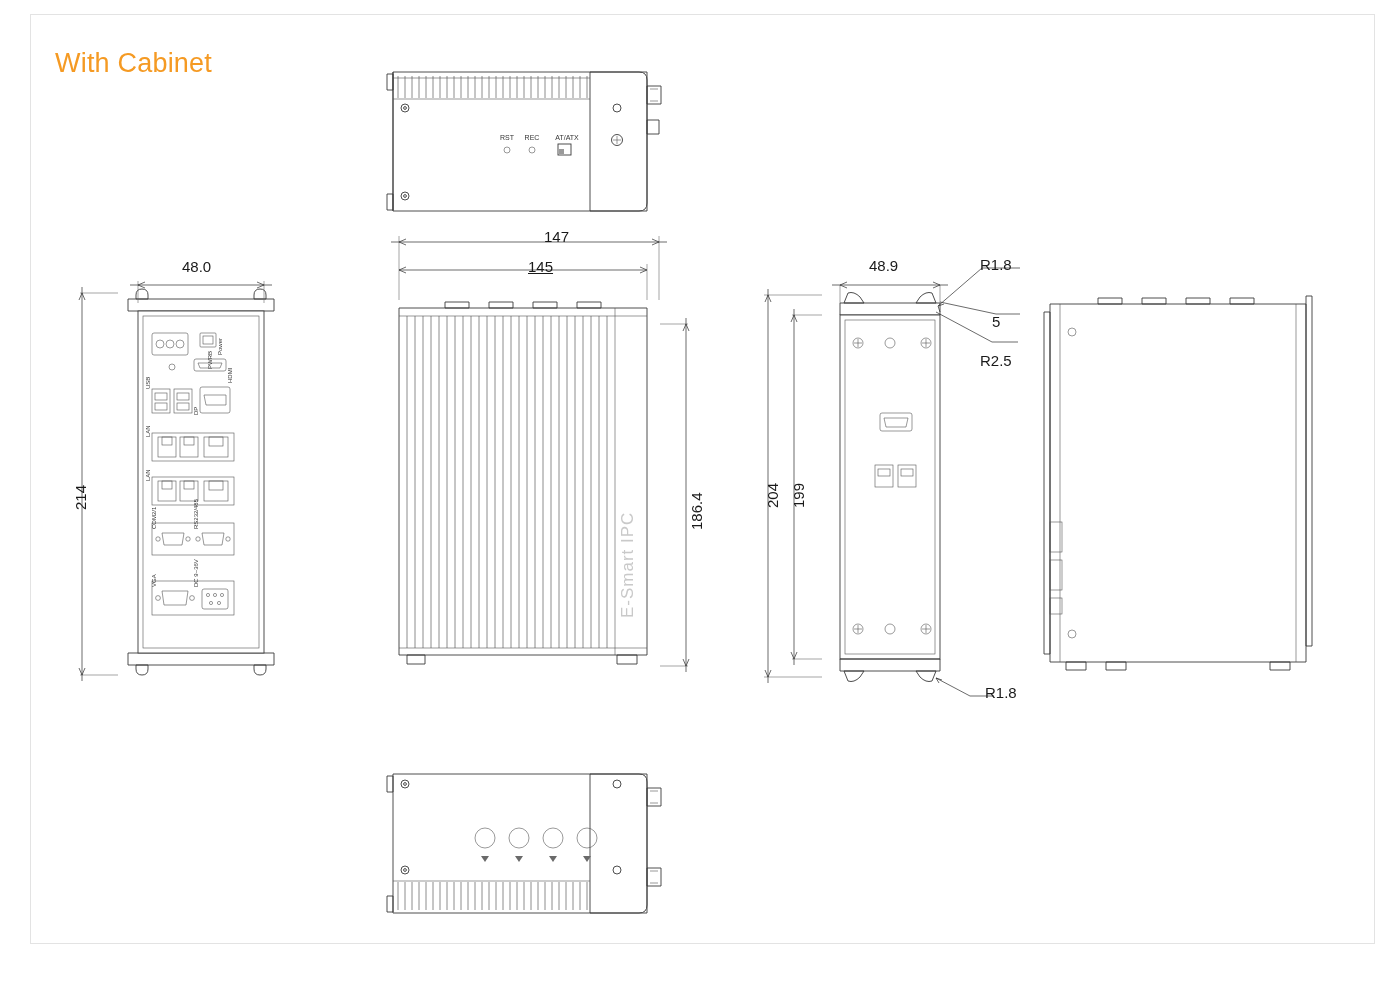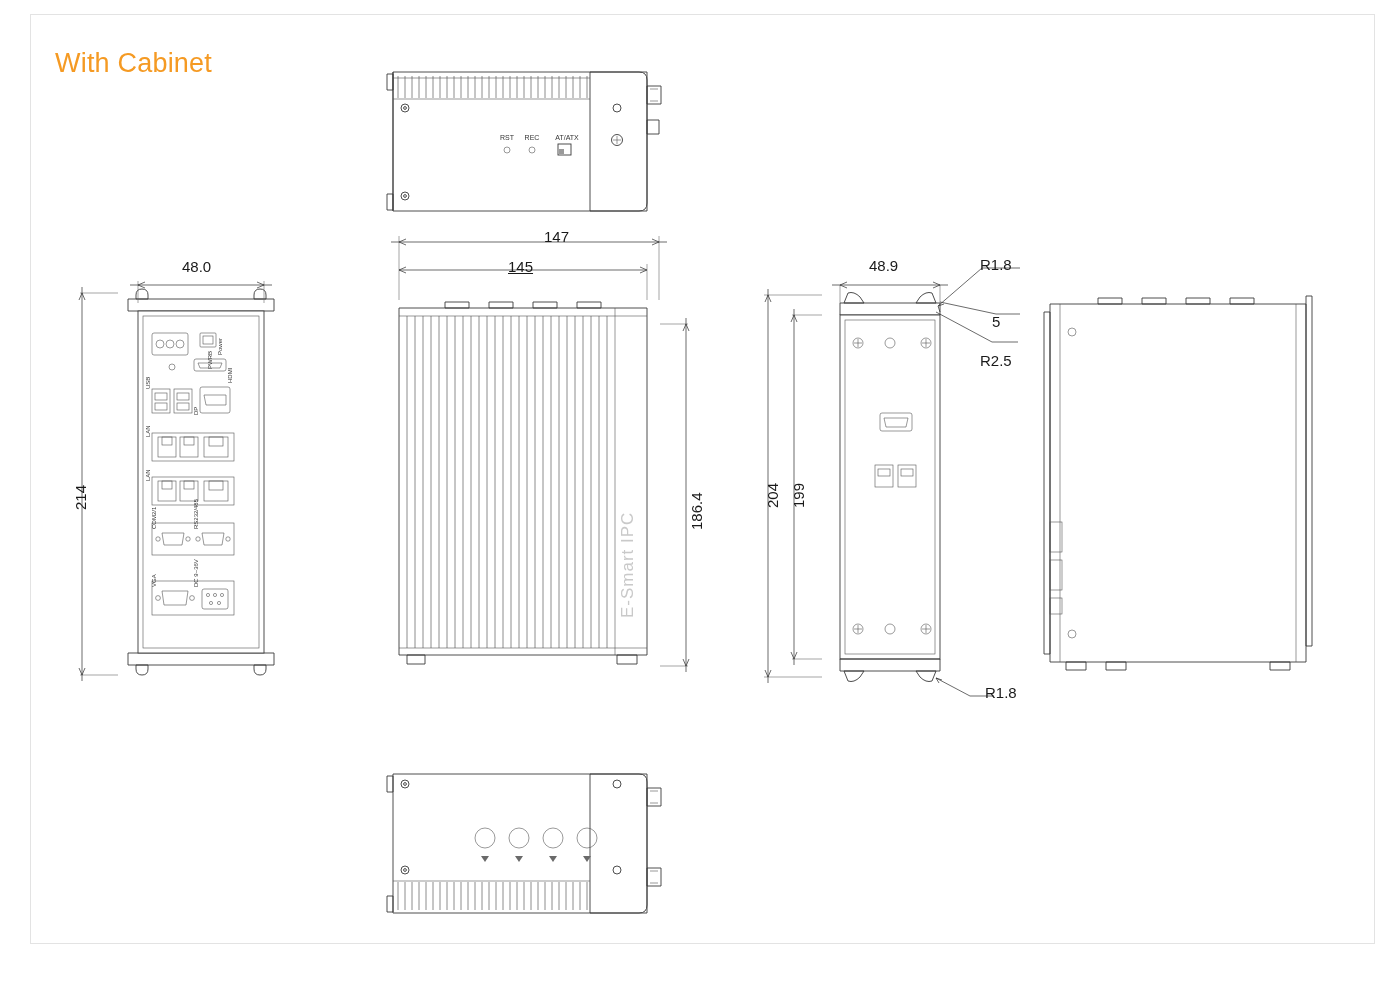--- a/index.html
+++ b/index.html
@@ -315,21 +315,21 @@
       <path class="dimln" d="M6,14 L282,14"></path>
       <path class="dimln" d="M14,14 L21,11 M14,14 L21,17"></path>
       <path class="dimln" d="M274,14 L267,11 M274,14 L267,17"></path>
       <path class="dimln" d="M14,42 L262,42"></path>
       <path class="dimln" d="M14,42 L21,39 M14,42 L21,45"></path>
       <path class="dimln" d="M262,42 L255,39 M262,42 L255,45"></path>
       <path class="extln" d="M262,72 L262,36"></path>
     </svg>
   </div>
   <div class="dim-text" style="left:508px; top:228px;margin-left:36px;">147</div>
-  <div class="dim-text" style="left:508px; top:258px;text-decoration:underline;">145</div>
+  <div class="dim-text" style="left:528px; top:258px;text-decoration:underline;">145</div>
 
   <div class="view" style="left:660px; top:316px;">
     <svg width="50" height="360" viewBox="0 0 50 360">
       <path class="extln" d="M0,8 L28,8"></path>
       <path class="extln" d="M0,350 L28,350"></path>
       <path class="dimln" d="M26,2 L26,356"></path>
       <path class="dimln" d="M26,8 L23,15 M26,8 L29,15"></path>
       <path class="dimln" d="M26,350 L23,343 M26,350 L29,343"></path>
     </svg>
   </div>

